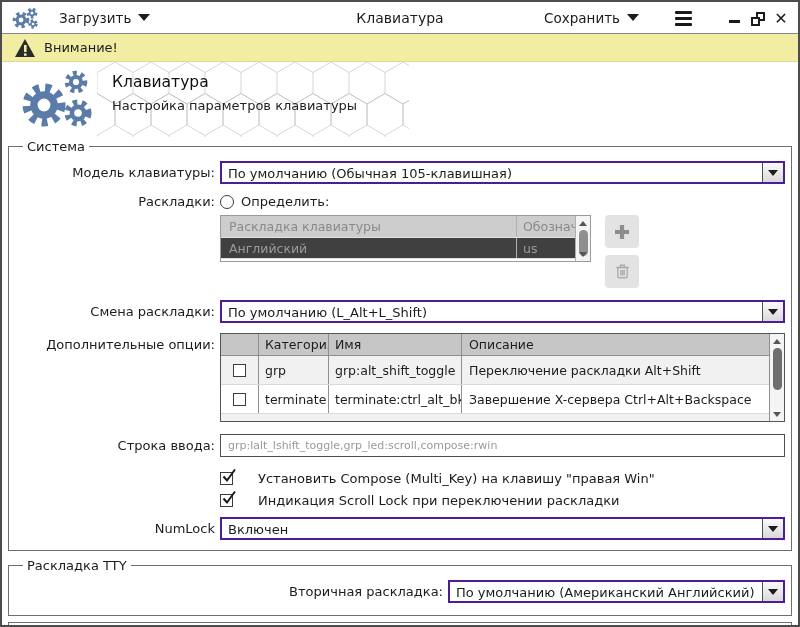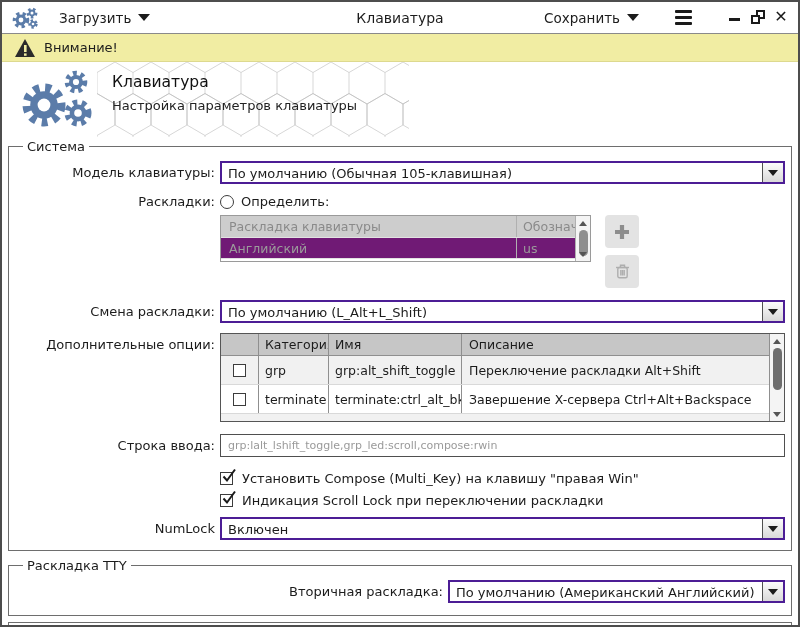--- a/index.html
+++ b/index.html
@@ -5,21 +5,21 @@
   * { box-sizing: border-box; margin: 0; padding: 0; }
   html,body { width: 800px; height: 627px; }
   body { font-family: "DejaVu Sans", sans-serif; background: #fff; position: relative; }
   .window { position: absolute; inset: 0; border: 2px solid #4d4d4d; background: #fff; overflow: hidden; }
 
   
   .titlebar { height: 32px; display: flex; align-items: center; border-bottom: 1px solid #8a8a8a; position: relative; padding: 0 10px; background:#fff; }
   .tb-title { position: absolute; left: 50%; transform: translateX(-50%); font-size: 14px; color: #1c1c1c; }
   .menu-item { display: flex; align-items: center; gap: 7px; font-size: 13.5px; color: #1c1c1c; cursor: default; }
   .menu-item.load { margin-left: 20px; }
-  .tb-right { margin-left: auto; display: flex; align-items: flex-start; gap: 36px; }
+  .tb-right { margin-left: auto; display: flex; align-items: flex-end; gap: 36px; }
   .chev { width: 0; height: 0; border-left: 6px solid transparent; border-right: 6px solid transparent; border-top: 7px solid #1c1c1c; }
   .hamburger { display: flex; flex-direction: column; gap: 3px; }
   .hamburger .bar { width: 17px; height: 3px; background: #1a1a1a; border-radius: 1px; }
   .winbtns { display: flex; align-items: center; gap: 9px; }
   .wb { width: 14px; height: 14px; position: relative; }
   .wb-min .bar { position: absolute; left: 1px; top: 8px; width: 11px; height: 3px; background: #1a1a1a; }
   .wb-max .sq2 { position: absolute; right: 0; top: 0; width: 9px; height: 9px; border: 2px solid #1a1a1a; background:#fff; }
   .wb-max .sq1 { position: absolute; left: 0; bottom: 0; width: 9px; height: 9px; border: 2px solid #1a1a1a; background: #fff; }
   .wb-close { font-size: 16px; line-height: 14px; color: #1a1a1a; text-align: center; }
 
@@ -58,21 +58,21 @@
   .radio.sel::before { content:""; position: absolute; left: 2.5px; top: 2.5px; width: 6px; height: 6px; border-radius: 50%; background: #1c1c1c; }
 
   
   .ltable-wrap { display: flex; align-items: flex-start; }
   .ltable { width: 371px; position: relative; border: 1px solid #9a9a9a; background: #fff; font-size: 12.5px; }
   .ltable .trow { display: flex; height: 21px; align-items: center; padding-right: 15px; }
   .ltable .th { background: #cdcdcd; color: #8a8a8a; }
   .ltable .c1 { flex: 1; padding: 0 8px; border-right: 1px solid #b0b0b0; height: 100%; display:flex; align-items:center; overflow: hidden; white-space: nowrap; }
   .ltable .c2 { width: 58px; padding: 0 6px; height: 100%; display:flex; align-items:center; overflow: hidden; white-space: nowrap; }
   .ltable .data { color: #9b9b9b; border-top: 1px solid #e2e2e2; }
-  .ltable .data.alt { background: #701a75; }
+  .ltable .data.alt { background: #404040; }
   .ltable .spacer { height: 3px; border-top: 1px solid #e2e2e2; }
   .vscroll { position: absolute; right: 0; top: 0; bottom: 0; width: 15px; border-left: 1px solid #b0b0b0; background: #f4f4f4; }
   .vscroll .arr { position: absolute; left: 0; right: 0; height: 12px; display:flex; align-items:center; justify-content:center; }
   .vscroll .arr.up { top: 1px; } .vscroll .arr.dn { bottom: 1px; }
   .vscroll .tri-up { width:0;height:0;border-left:4px solid transparent;border-right:4px solid transparent;border-bottom:5px solid #555; }
   .vscroll .tri-dn { width:0;height:0;border-left:4px solid transparent;border-right:4px solid transparent;border-top:5px solid #555; }
   .vscroll .thumb { position: absolute; left: 2.5px; right: 2.5px; border-radius: 5px; background: #8f8f8f; }
   .side-btns { display: flex; flex-direction: column; gap: 7px; margin-left: 14px; }
   .sq-btn { width: 34px; height: 33px; background: #e3e3e3; border: none; border-radius: 4px; display: flex; align-items: center; justify-content: center; }
 
@@ -89,21 +89,21 @@
   .otable .partial { height: 7px; background: #f1f1f1; }
   .otable .vscroll { border-left: 1px solid #8f8f8f; }
   .otable .vscroll .thumb { background: #6e6e6e; }
 
   .cb { width: 13px; height: 13px; border: 1.5px solid #3c3c3c; background: #fff; position: relative; }
   .cb svg { position: absolute; left: 0px; top: -6px; overflow: visible; }
 
   
   input.text { width: 100%; height: 23px; border: 1px solid #4f4f4f; font-size: 11px; color: #9a9a9a; padding: 0 7px; font-family: "DejaVu Sans", sans-serif; background:#fff; outline: none; }
 
-  .cbrow { margin-left: 205px; display: flex; align-items: center; gap: 9px; font-size: 13px; color: #1c1c1c; }
+  .cbrow { margin-left: 205px; display: flex; align-items: center; gap: 25px; font-size: 13px; color: #1c1c1c; }
 
   
   .statusbar { margin: 6px 6px 0 6px; height: 20px; border: 1px solid #6e6e6e; position: relative; background:#fff; }
   .grip { position: absolute; right: 3px; bottom: 2px; }
 
   
   .mt4{margin-top:5px;} .mt6{margin-top:6px;} .mt9{margin-top:9px;} .mt10{margin-top:10px;}
   .mt12{margin-top:12px;} .mt14{margin-top:14px;} .mt7{margin-top:7px;}
   .top-align { align-items: flex-start; }
   .top-align .lbl { padding-top: 4px; }

